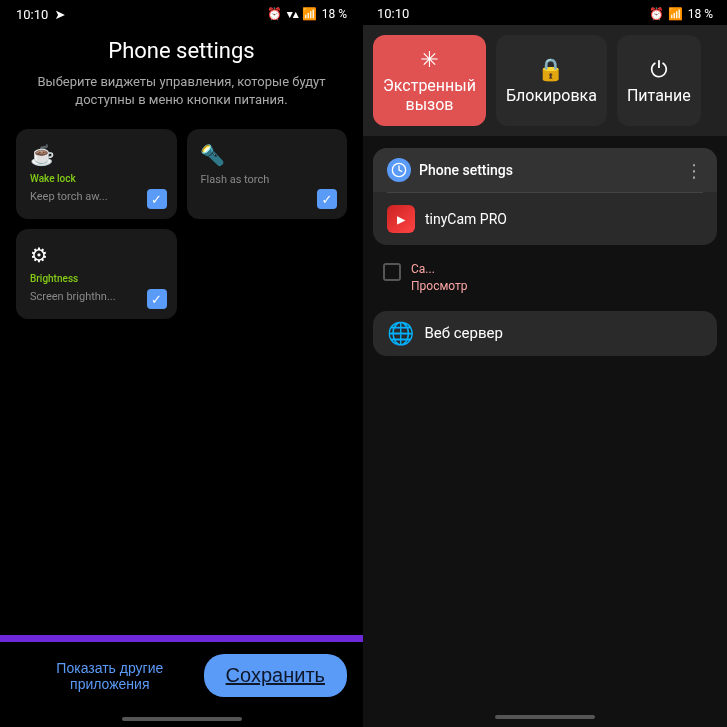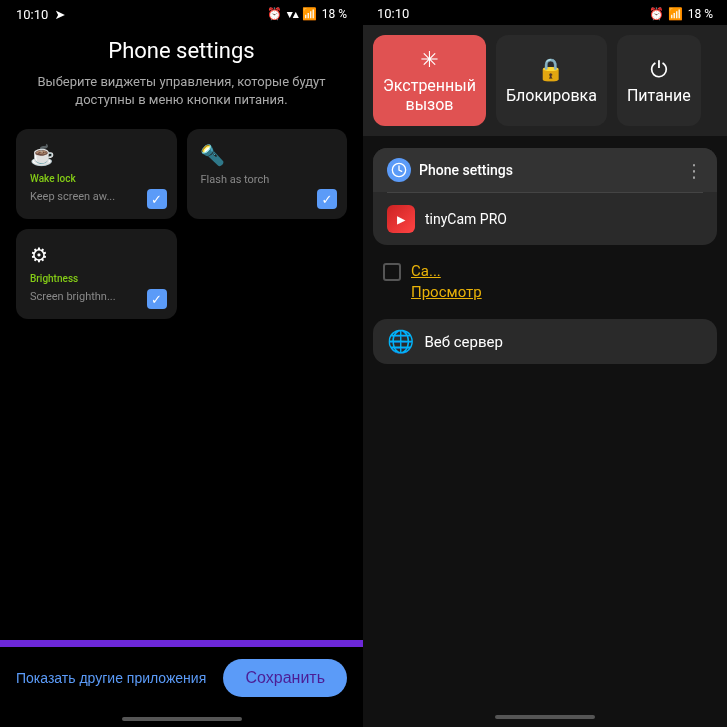--- a/index.html
+++ b/index.html
@@ -122,27 +122,28 @@
     .show-apps-btn {
       color: #5b9bf8;
       font-size: 14px;
       background: none;
       border: none;
       cursor: pointer;
     }
 
     .save-btn {
       background: #5b9bf8;
-      color: #4c1d95;
+      color: #0f172a;
       border: none;
       border-radius: 20px;
       padding: 10px 22px;
-      font-size: 16px;
+      font-size: 20px;
       font-weight: 500;
       cursor: pointer;
+      text-decoration: underline;
     }
 
     .nav-indicator {
       width: 120px;
       height: 4px;
       background: #555;
       border-radius: 2px;
       margin: 0 auto 6px;
     }
 
@@ -282,24 +283,23 @@
     }
     .cb-box {
       width: 18px;
       height: 18px;
       border: 2px solid #555;
       border-radius: 3px;
       margin-top: 2px;
       flex-shrink: 0;
     }
     .cb-text {
-      color: #eab308;
-      font-size: 15px;
+      color: #fca5a5;
+      font-size: 12px;
       line-height: 1.4;
-      text-decoration: underline;
     }
 
     
     .web-server-row {
       display: flex;
       align-items: center;
       gap: 10px;
       padding: 10px 14px;
       background: #2a2a2a;
       border-radius: 14px;
@@ -356,21 +356,21 @@
 
   <div class="left-content">
     <div class="page-title">Phone settings</div>
     <div class="page-subtitle">Выберите виджеты управления, которые будут доступны в меню кнопки питания.</div>
 
     <div class="widget-grid">
 
       <div class="widget-card">
         <div class="widget-icon">☕</div>
         <div class="widget-title">Wake lock</div>
-        <div class="widget-desc">Keep screen aw...</div>
+        <div class="widget-desc">Keep torch aw...</div>
         <div class="widget-checkbox"></div>
       </div>
 
       <div class="widget-card">
         <div class="widget-icon">🔦</div>
         <div class="widget-desc">Flash as torch</div>
         <div class="widget-checkbox"></div>
       </div>
 
       <div class="widget-card">

